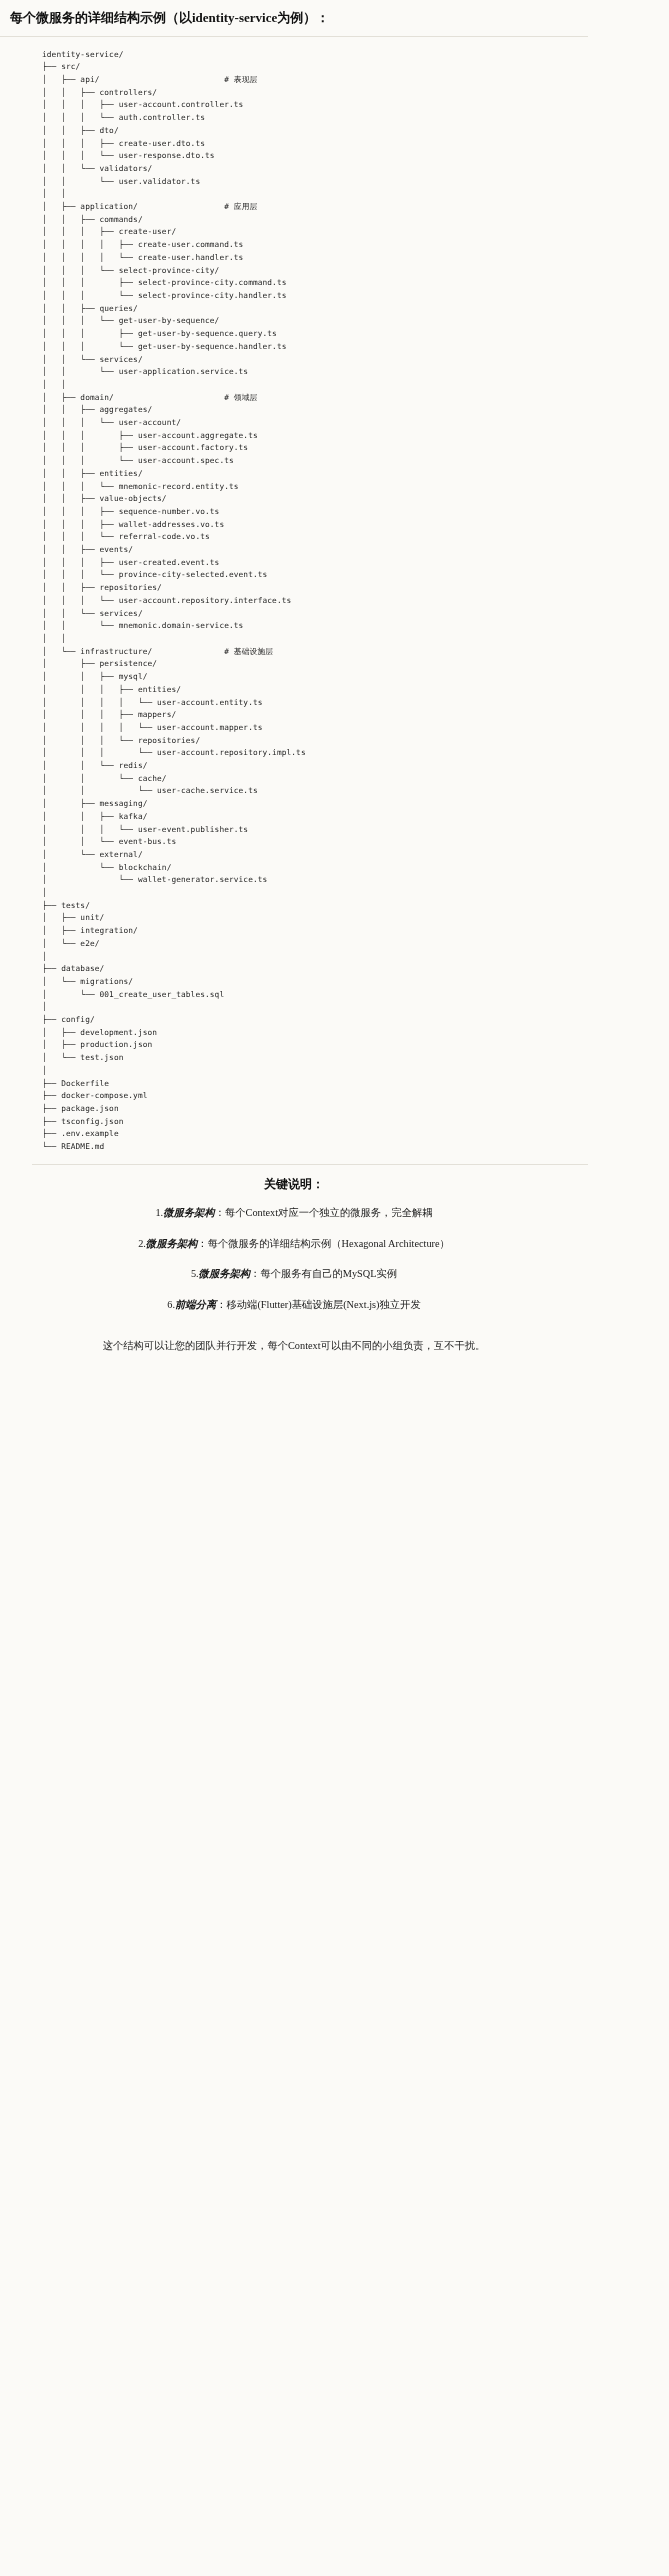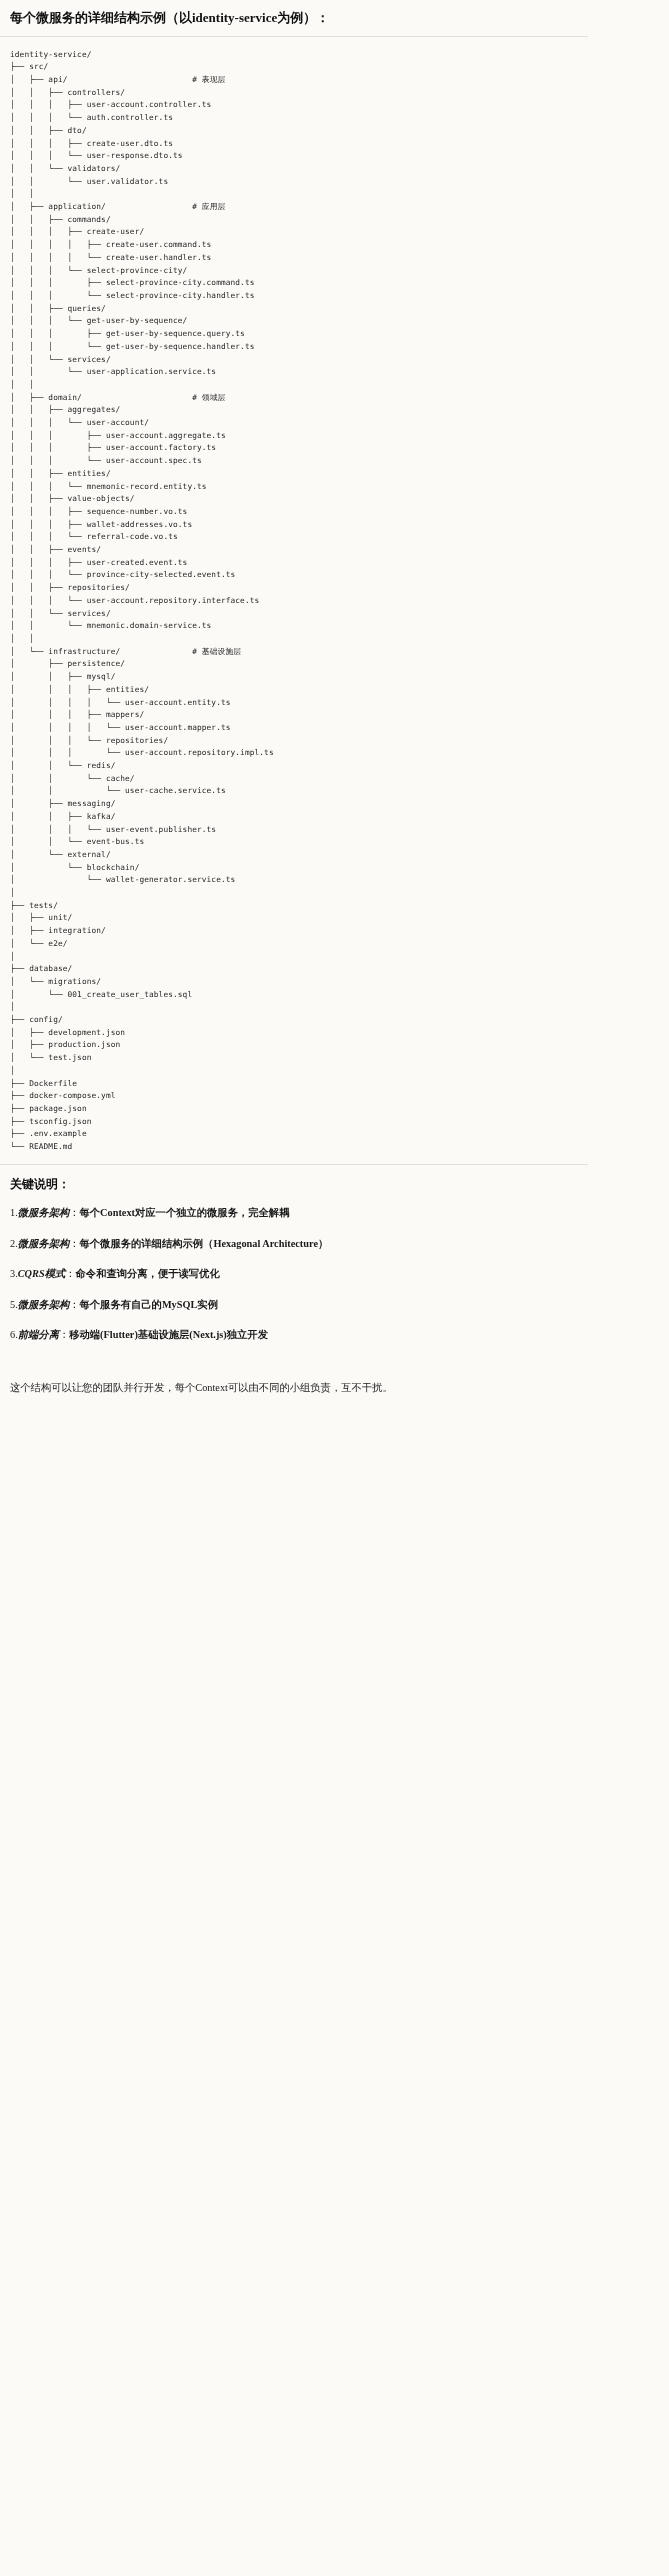--- a/index.html
+++ b/index.html
@@ -34,35 +34,37 @@
     line-height: 1.35;
     letter-spacing: 0px;
     color: #111111;
     margin: 0;
   }
 
   
   .tree-block {
     padding: 11.3px 10px 10px 10px;
     border-bottom: 0.6px solid #e3e0d8;
+    margin-left: 32px;
   }
   pre.tree {
     margin: 0;
     font-family: "DejaVu Sans Mono", "Liberation Mono", monospace;
     font-size: 7.8px;
     line-height: 12.7px;
     color: #262626;
     white-space: pre;
     letter-spacing: 0.1px;
     tab-size: 4;
   }
 
   
   .notes {
     padding: 12.5px 10px 13.8px 10px;
+    text-align: center;
   }
   .notes-title {
     font-family: "Liberation Serif", serif;
     font-weight: bold;
     font-size: 12px;
     color: #111111;
     margin: 0 0 12.5px 0;
     line-height: 1.3;
   }
   .note-item {
@@ -76,28 +78,28 @@
     font-family: "Liberation Serif", serif;
   }
   .note-item .term {
     font-weight: bold;
     font-style: italic;
   }
   .note-item .sep {
     font-weight: normal;
   }
   .note-item .desc {
-    font-weight: bold;
+    font-weight: normal;
   }
   .closing {
     font-family: "Liberation Serif", serif;
     font-size: 10.3px;
     line-height: 1.6;
     color: #1a1a1a;
-    margin: 37px 0 0 0;
+    margin: 26px 0 0 0;
   }
 </style>
 </head>
 <body>
 
 <div class="page">
 
   <div class="header">
     <h1 class="header-title">每个微服务的详细结构示例（以identity-service为例）：</h1>
   </div>
@@ -190,21 +192,20 @@
 ├── tsconfig.json
 ├── .env.example
 └── README.md</pre>
   </div>
 
   <div class="notes">
     <h2 class="notes-title">关键说明：</h2>
     <div id="notes-list">
         <p class="note-item"><span class="num">1.</span><span class="term">微服务架构</span><span class="sep">：</span><span class="desc">每个Context对应一个独立的微服务，完全解耦</span></p>
         <p class="note-item"><span class="num">2.</span><span class="term">微服务架构</span><span class="sep">：</span><span class="desc">每个微服务的详细结构示例（Hexagonal Architecture）</span></p>
-        <p class="note-item"><span class="num">3.</span><span class="term">CQRS模式</span><span class="sep">：</span><span class="desc">命令和查询分离，便于读写优化</span></p>
         <p class="note-item"><span class="num">5.</span><span class="term">微服务架构</span><span class="sep">：</span><span class="desc">每个服务有自己的MySQL实例</span></p>
         <p class="note-item"><span class="num">6.</span><span class="term">前端分离</span><span class="sep">：</span><span class="desc">移动端(Flutter)基础设施层(Next.js)独立开发</span></p>
       </div>
     <p class="closing">这个结构可以让您的团队并行开发，每个Context可以由不同的小组负责，互不干扰。</p>
   </div>
 
 </div>
 
 
 </body></html>

